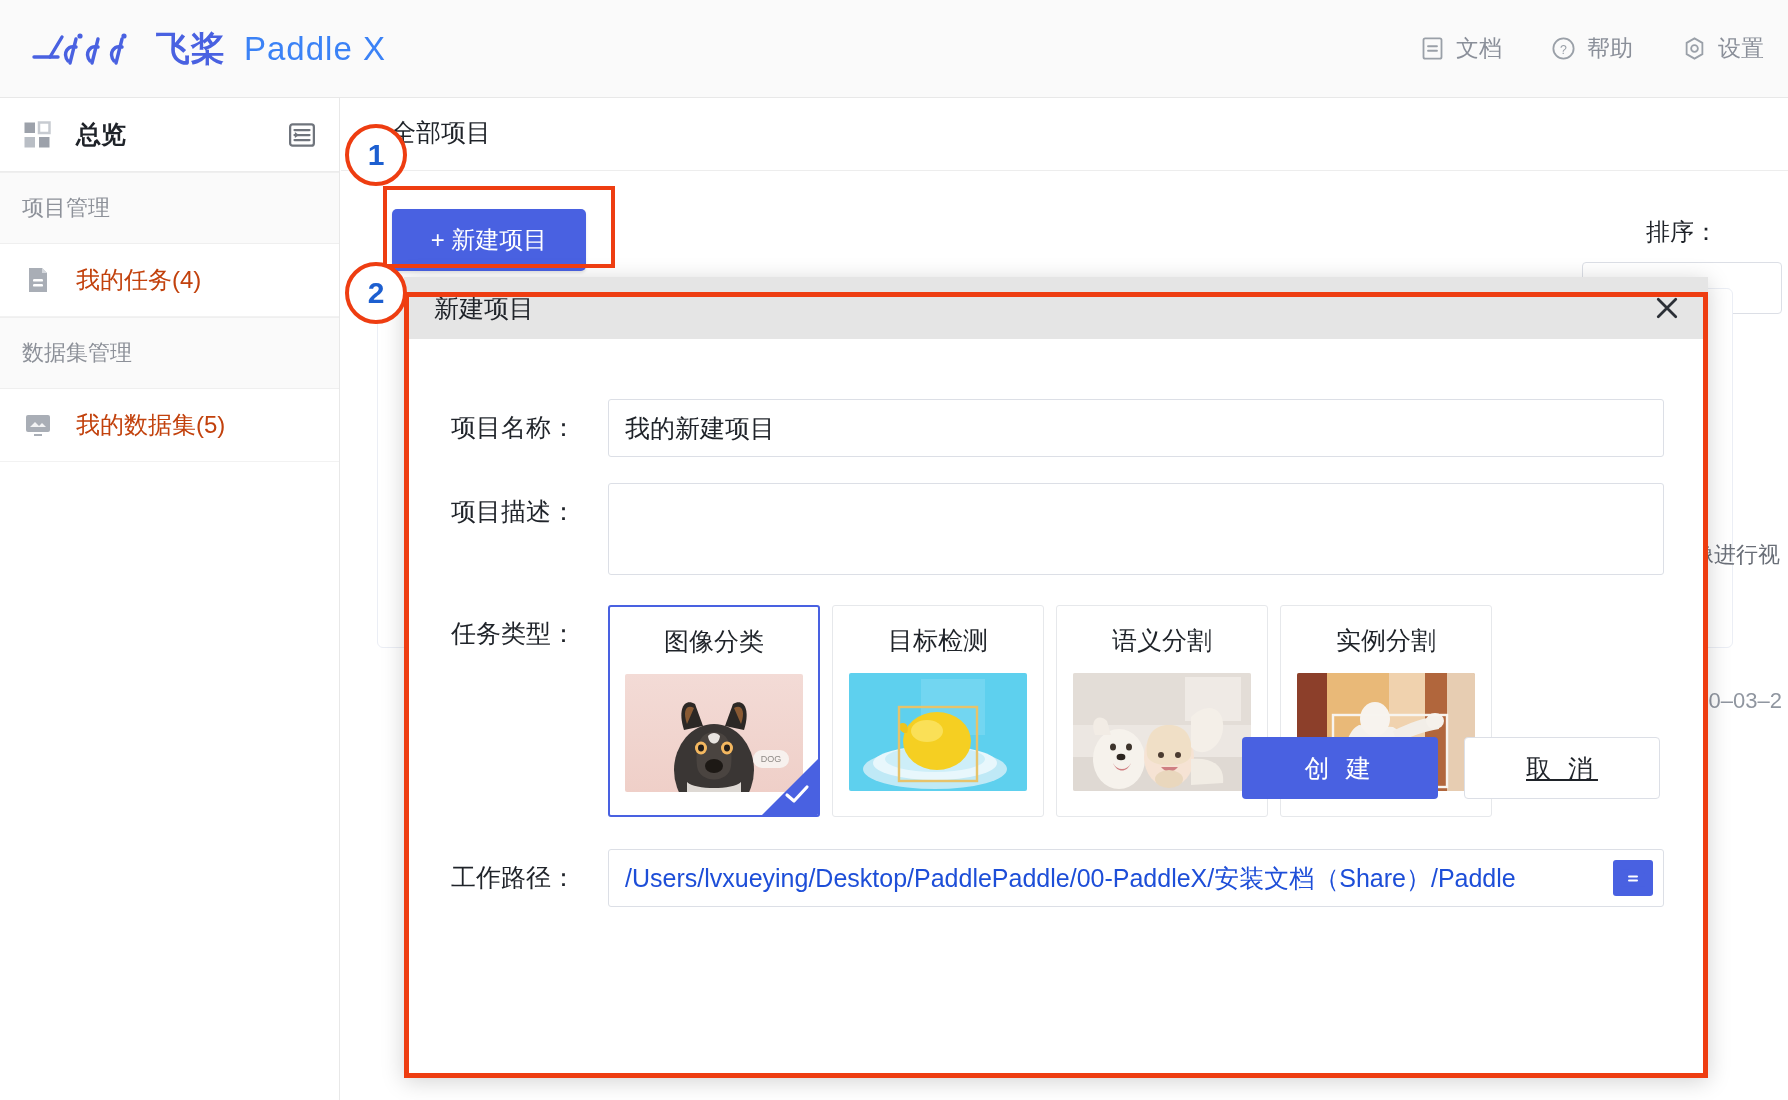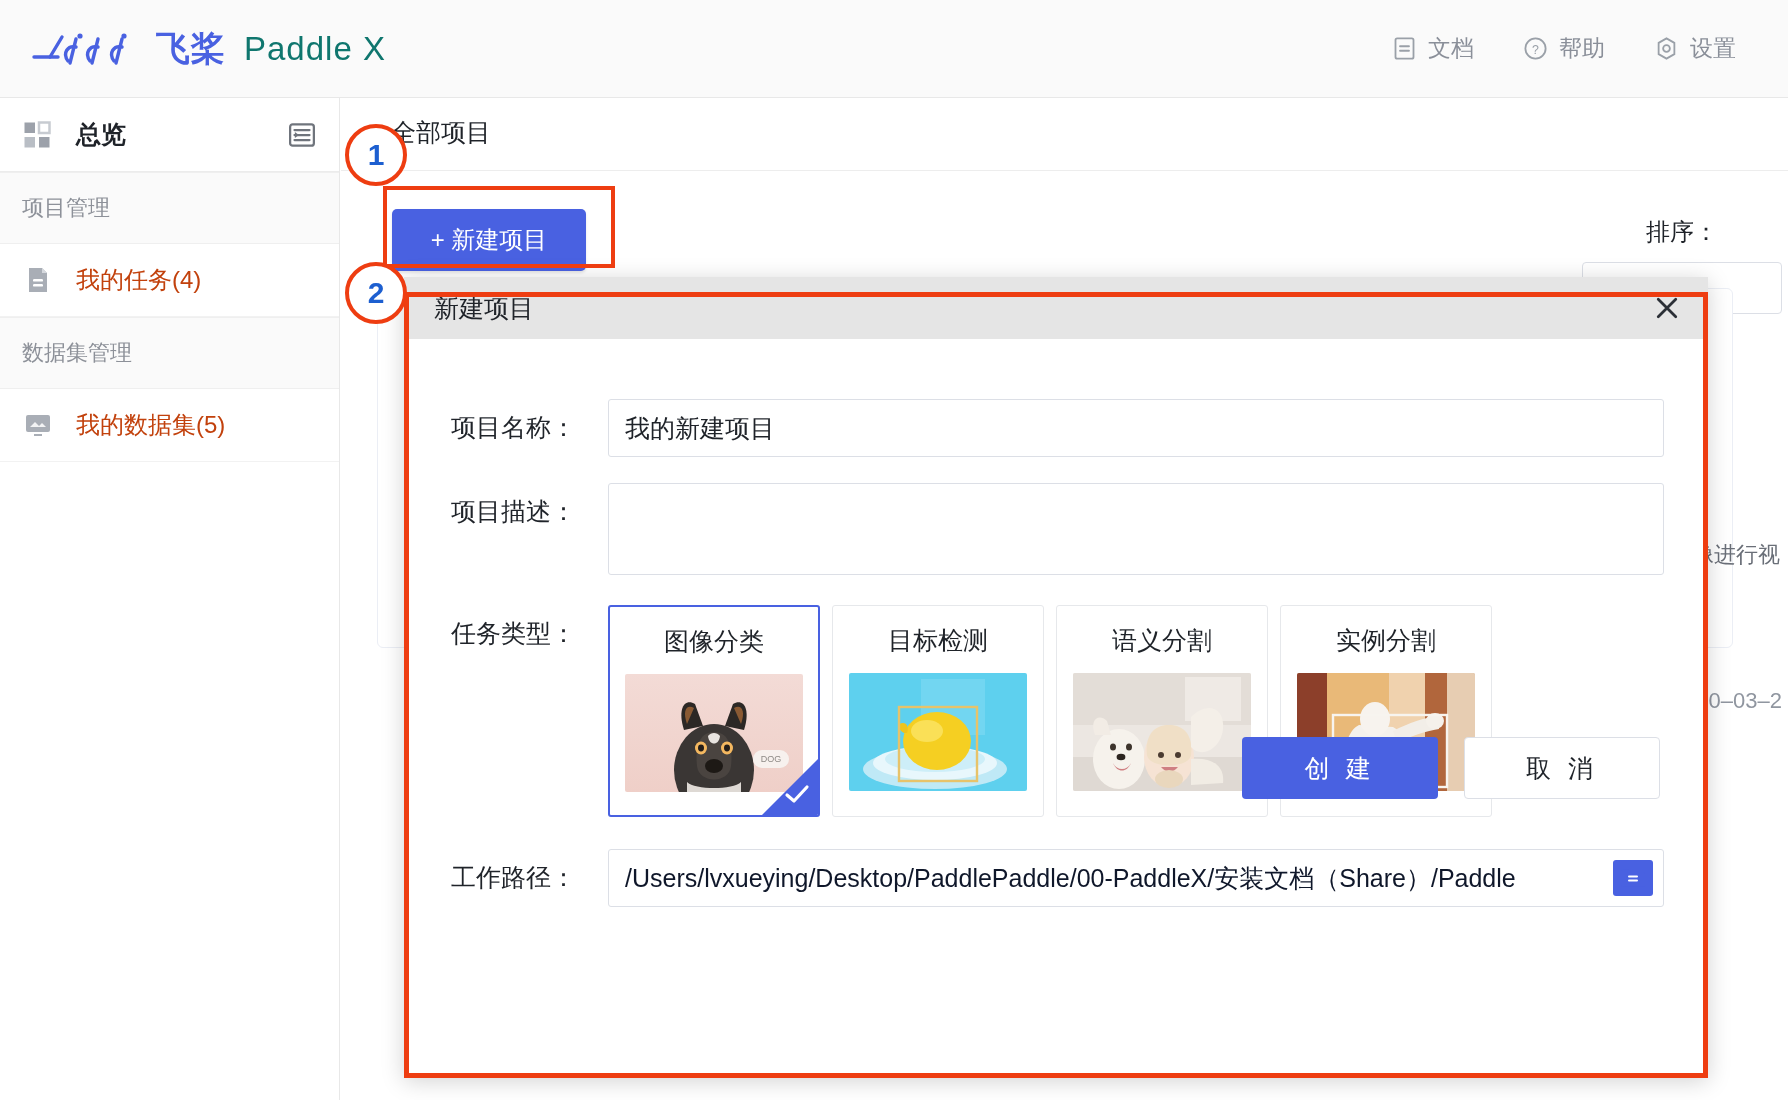--- a/index.html
+++ b/index.html
@@ -12,22 +12,22 @@
 
   
   .topbar {
     position: absolute; left: 0; top: 0; width: 1788px; height: 98px;
     background: #fafafa; border-bottom: 1px solid #e8e8e8;
     display: flex; align-items: center;
   }
   .logo-wrap { display: flex; align-items: center; margin-left: 28px; gap: 10px; }
   .logo-mark { width: 118px; height: 44px; }
   .logo-cn { font-size: 34px; color: #4961e1; font-weight: 700; letter-spacing: 1px; }
-  .logo-en { font-size: 33px; color: #0f766e; font-weight: 400; letter-spacing: 1px; margin-left: 8px;}
-  .topnav { margin-left: auto; display: flex; align-items: flex-end; gap: 48px; margin-right: 52px; }
+  .logo-en { font-size: 33px; color: #3b82f6; font-weight: 400; letter-spacing: 1px; margin-left: 8px;}
+  .topnav { margin-left: auto; display: flex; align-items: flex-end; gap: 48px; margin-right: 24px; }
   .topnav-item { display: flex; align-items: center; gap: 10px; color: #8a8f99; font-size: 23px; cursor: pointer; }
   .topnav-item svg { display: block; }
 
   
   .sidebar {
     position: absolute; left: 0; top: 98px; width: 340px; height: 1002px;
     background: #fff; border-right: 1px solid #e8e8e8;
   }
   .side-overview {
     height: 74px; display: flex; align-items: center; padding: 0 22px;
@@ -116,35 +116,35 @@
     position: absolute; right: 0; bottom: 0; width: 0; height: 0;
     border-left: 56px solid transparent; border-bottom: 56px solid #4961e1;
   }
   .tick-mark { position: absolute; right: 7px; bottom: 6px; color: #fff; }
 
   .path-row { display: flex; align-items: flex-start; margin-top: 32px; }
   .path-field {
     margin-left: 26px; flex: 1; height: 58px; border: 1px solid #dcdfe6; border-radius: 3px;
     display: flex; align-items: center; padding: 0 10px 0 16px; background: #fff; overflow: hidden;
   }
-  .path-text { font-size: 25px; color: #0f172a; white-space: nowrap; overflow: hidden; flex: 1; }
+  .path-text { font-size: 25px; color: #1d4ed8; white-space: nowrap; overflow: hidden; flex: 1; }
   .folder-btn {
     width: 40px; height: 36px; background: #4961e1; border-radius: 3px; flex: 0 0 auto;
     display: flex; align-items: center; justify-content: center; cursor: pointer; margin-left: 6px;
   }
   .dlg-actions {
     position: absolute; right: 48px; bottom: 108px; display: flex; gap: 26px;
   }
   .btn-create {
     width: 196px; height: 62px; background: #4961e1; color: #fff; border: none; border-radius: 4px;
     font-size: 25px; font-family: Liberation Serif, serif; cursor: pointer; letter-spacing: 5px;
   }
   .btn-cancel {
     width: 196px; height: 62px; background: #fff; color: #1f2329; border: 1px solid #dcdfe6;
-    border-radius: 4px; font-size: 25px; font-family: inherit; cursor: pointer; letter-spacing: 5px;
+    border-radius: 4px; font-size: 25px; font-family: inherit; cursor: pointer; letter-spacing: 5px; text-decoration: underline;
   }
 
   
   .anno-rect { position: absolute; border: 4px solid #ee3d11; pointer-events: none; }
   .anno-circle {
     position: absolute; width: 62px; height: 62px; border-radius: 50%;
     border: 4px solid #ee3d11; background: #fff; color: #1d5fd0; font-weight: 700;
     font-size: 30px; display: flex; align-items: center; justify-content: center;
     pointer-events: none;
   }

